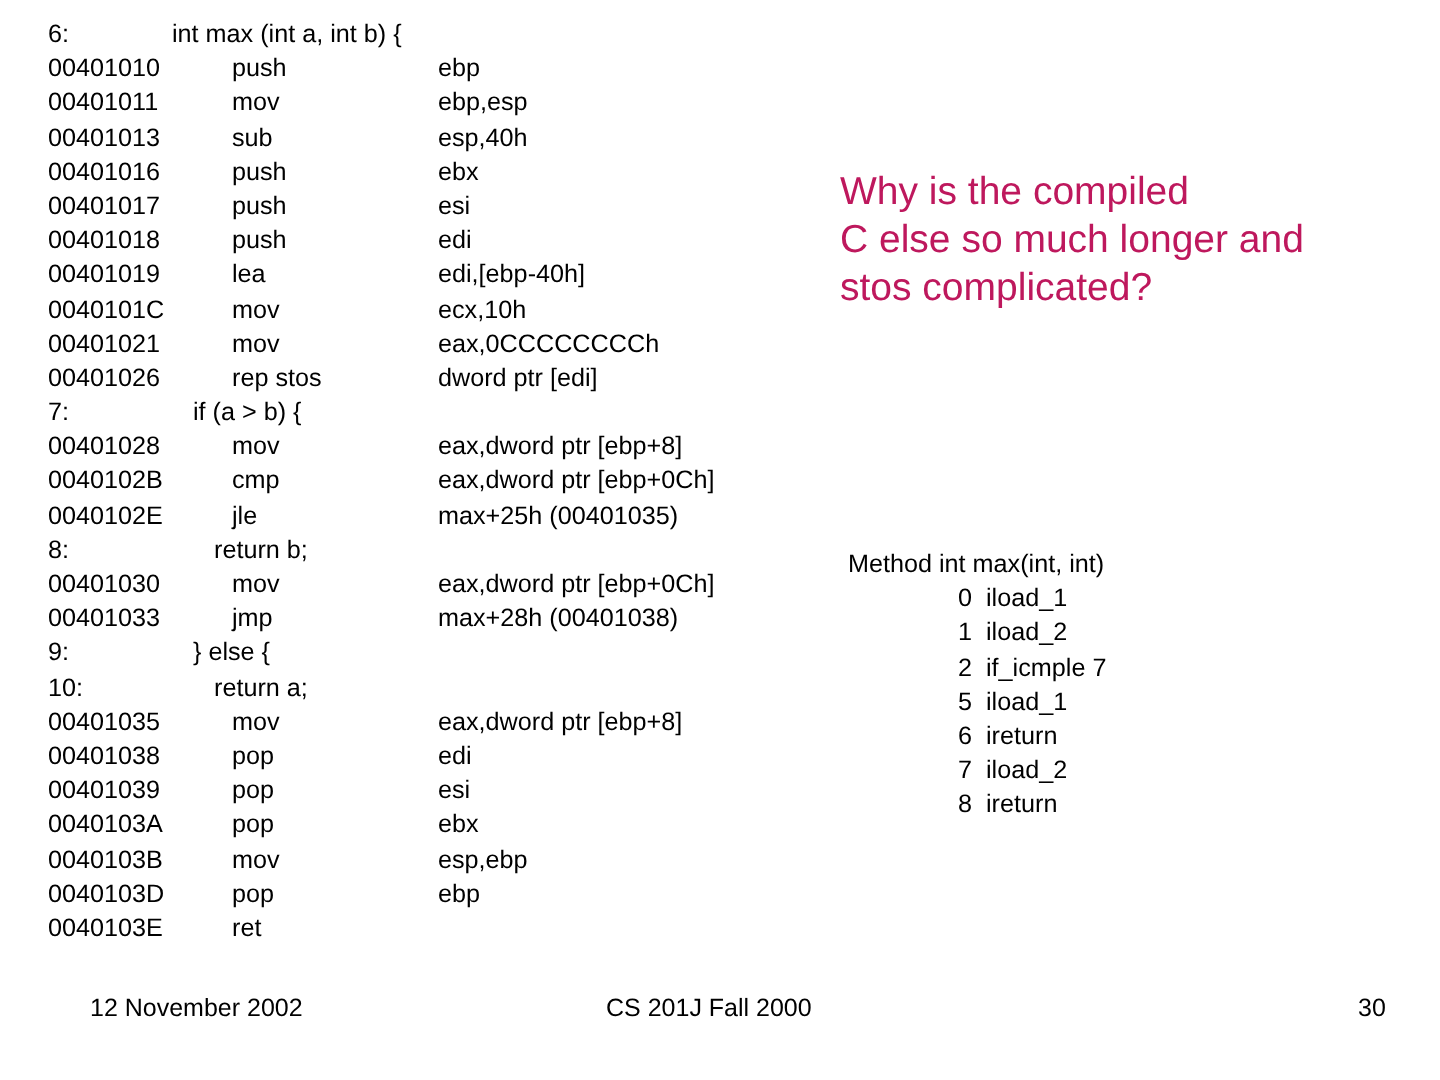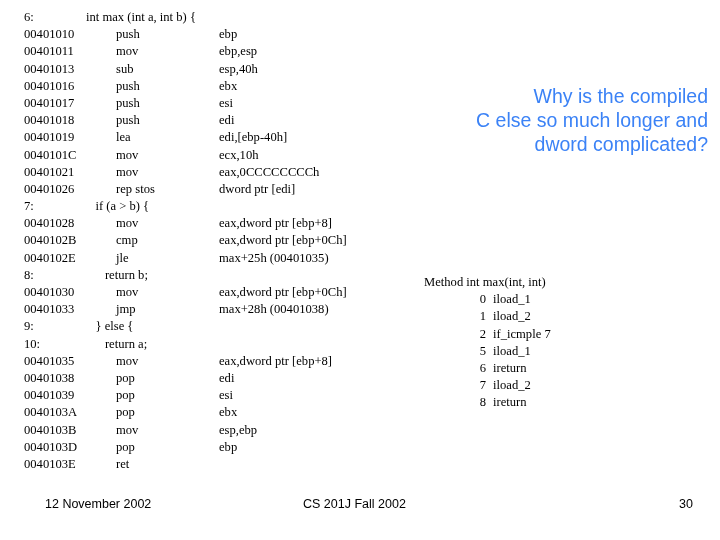--- a/index.html
+++ b/index.html
@@ -17,21 +17,21 @@
   }
   .slide {
     position: relative;
     width: 720px;
     height: 540px;
     background: #ffffff;
   }
 
   
   .mono {
-    font-family: Liberation Serif, serif;
+    font-family: Liberation Sans, sans-serif;
     font-size: 12.6px;
     line-height: 17.2px;
     white-space: pre;
     letter-spacing: 0px;
   }
 
   
   #asm-listing {
     position: absolute;
     left: 24px;
@@ -65,22 +65,21 @@
 
   
   #question-text {
     position: absolute;
     left: 420px;
     top: 84px;
     width: 288px;
     font-family: "Liberation Sans", sans-serif;
     font-size: 19.5px;
     line-height: 24px;
-    color: #3b82f6;
-    text-align: right;
+    color: #be185d;
   }
   #question-text .q-line {
     display: block;
     white-space: pre;
   }
 
   
   #bytecode-listing {
     position: absolute;
     left: 424px;
@@ -142,24 +141,24 @@
 </head>
 <body>
 
 <div class="slide">
 
   <div class="mono" id="asm-listing"><span class="asm-row src-row"><span class="src-num">6:</span><span class="src-text">int max (int a, int b) {</span></span><span class="asm-row"><span class="asm-addr">00401010</span><span class="asm-mnem">push</span><span class="asm-oper">ebp</span></span><span class="asm-row"><span class="asm-addr">00401011</span><span class="asm-mnem">mov</span><span class="asm-oper">ebp,esp</span></span><span class="asm-row"><span class="asm-addr">00401013</span><span class="asm-mnem">sub</span><span class="asm-oper">esp,40h</span></span><span class="asm-row"><span class="asm-addr">00401016</span><span class="asm-mnem">push</span><span class="asm-oper">ebx</span></span><span class="asm-row"><span class="asm-addr">00401017</span><span class="asm-mnem">push</span><span class="asm-oper">esi</span></span><span class="asm-row"><span class="asm-addr">00401018</span><span class="asm-mnem">push</span><span class="asm-oper">edi</span></span><span class="asm-row"><span class="asm-addr">00401019</span><span class="asm-mnem">lea</span><span class="asm-oper">edi,[ebp-40h]</span></span><span class="asm-row"><span class="asm-addr">0040101C</span><span class="asm-mnem">mov</span><span class="asm-oper">ecx,10h</span></span><span class="asm-row"><span class="asm-addr">00401021</span><span class="asm-mnem">mov</span><span class="asm-oper">eax,0CCCCCCCCh</span></span><span class="asm-row"><span class="asm-addr">00401026</span><span class="asm-mnem">rep stos</span><span class="asm-oper">dword ptr [edi]</span></span><span class="asm-row src-row"><span class="src-num">7:</span><span class="src-text">   if (a &gt; b) {</span></span><span class="asm-row"><span class="asm-addr">00401028</span><span class="asm-mnem">mov</span><span class="asm-oper">eax,dword ptr [ebp+8]</span></span><span class="asm-row"><span class="asm-addr">0040102B</span><span class="asm-mnem">cmp</span><span class="asm-oper">eax,dword ptr [ebp+0Ch]</span></span><span class="asm-row"><span class="asm-addr">0040102E</span><span class="asm-mnem">jle</span><span class="asm-oper">max+25h (00401035)</span></span><span class="asm-row src-row"><span class="src-num">8:</span><span class="src-text">      return b;</span></span><span class="asm-row"><span class="asm-addr">00401030</span><span class="asm-mnem">mov</span><span class="asm-oper">eax,dword ptr [ebp+0Ch]</span></span><span class="asm-row"><span class="asm-addr">00401033</span><span class="asm-mnem">jmp</span><span class="asm-oper">max+28h (00401038)</span></span><span class="asm-row src-row"><span class="src-num">9:</span><span class="src-text">   } else {</span></span><span class="asm-row src-row"><span class="src-num">10:</span><span class="src-text">      return a;</span></span><span class="asm-row"><span class="asm-addr">00401035</span><span class="asm-mnem">mov</span><span class="asm-oper">eax,dword ptr [ebp+8]</span></span><span class="asm-row"><span class="asm-addr">00401038</span><span class="asm-mnem">pop</span><span class="asm-oper">edi</span></span><span class="asm-row"><span class="asm-addr">00401039</span><span class="asm-mnem">pop</span><span class="asm-oper">esi</span></span><span class="asm-row"><span class="asm-addr">0040103A</span><span class="asm-mnem">pop</span><span class="asm-oper">ebx</span></span><span class="asm-row"><span class="asm-addr">0040103B</span><span class="asm-mnem">mov</span><span class="asm-oper">esp,ebp</span></span><span class="asm-row"><span class="asm-addr">0040103D</span><span class="asm-mnem">pop</span><span class="asm-oper">ebp</span></span><span class="asm-row"><span class="asm-addr">0040103E</span><span class="asm-mnem">ret</span><span class="asm-oper"></span></span></div>
 
   <div id="question-text">
       <span class="q-line">Why is the compiled</span>
       <span class="q-line">C else so much longer and</span>
-      <span class="q-line">dword complicated?</span>
+      <span class="q-line">stos complicated?</span>
     </div>
 
   <div class="mono" id="bytecode-listing"><span class="bc-header">Method int max(int, int)</span><span class="bc-row"><span class="bc-index">0</span><span class="bc-op">iload_1</span></span><span class="bc-row"><span class="bc-index">1</span><span class="bc-op">iload_2</span></span><span class="bc-row"><span class="bc-index">2</span><span class="bc-op">if_icmple 7</span></span><span class="bc-row"><span class="bc-index">5</span><span class="bc-op">iload_1</span></span><span class="bc-row"><span class="bc-index">6</span><span class="bc-op">ireturn</span></span><span class="bc-row"><span class="bc-index">7</span><span class="bc-op">iload_2</span></span><span class="bc-row"><span class="bc-index">8</span><span class="bc-op">ireturn</span></span></div>
 
   <div id="slide-footer">
     <span id="footer-date">12 November 2002</span>
-    <span id="footer-course">CS 201J Fall 2002</span>
+    <span id="footer-course">CS 201J Fall 2000</span>
     <span id="footer-page">30</span>
   </div>
 
 </div>
 
 </body></html>

